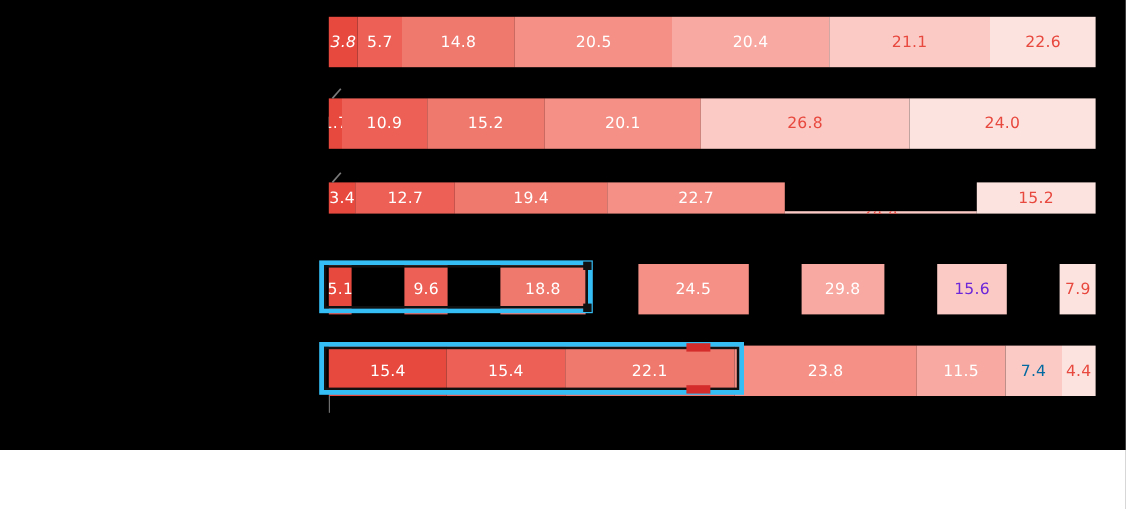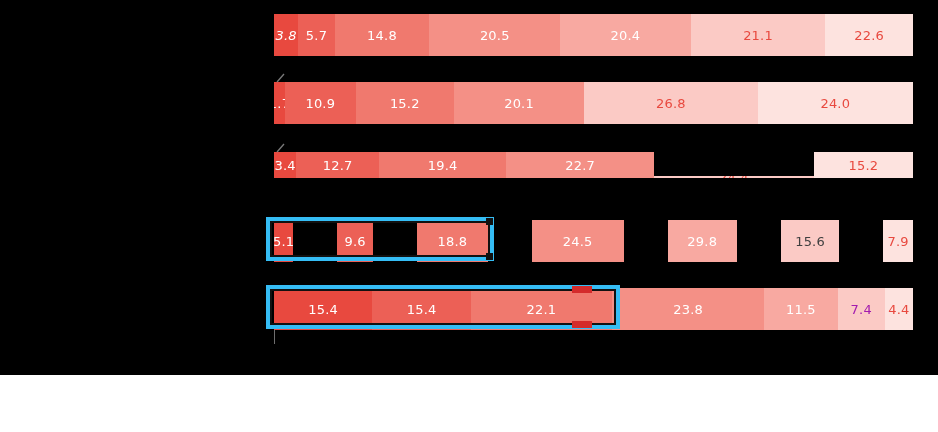--- a/index.html
+++ b/index.html
@@ -165,21 +165,21 @@
           </div>
           <div class="seg" style="flex: 0.188188 0 0px; background: rgb(240, 121, 110); color: rgb(255, 255, 255);">
             <span class="val">18.8</span>
           </div>
           <div class="seg" style="flex: 0.245245 0 0px; background: rgb(244, 144, 134); color: rgb(255, 255, 255);">
             <span class="val">24.5</span>
           </div>
           <div class="seg" style="flex: 0.184184 0 0px; background: rgb(248, 169, 161); color: rgb(255, 255, 255);">
             <span class="val">29.8</span>
           </div>
-          <div class="seg" style="flex: 0.156156 0 0px; background: rgb(251, 202, 197); color: #404040;">
+          <div class="seg" style="flex: 0.156156 0 0px; background: rgb(251, 202, 197); color: #6d28d9;">
             <span class="val">15.6</span>
           </div>
           <div class="seg" style="flex: 0.0790791 0 0px; background: rgb(253, 227, 223); color: rgb(232, 73, 63);">
             <span class="val">7.9</span>
           </div>
         </div>
         <div class="bar-row" style="left: 274px; top: 288px; width: 639px; height: 42px;">
           <div class="seg" style="flex: 0.154 0 0px; background: rgb(232, 73, 63); color: rgb(255, 255, 255);">
             <span class="val">15.4</span>
           </div>
@@ -188,21 +188,21 @@
           </div>
           <div class="seg" style="flex: 0.221 0 0px; background: rgb(240, 121, 110); color: rgb(255, 255, 255);">
             <span class="val">22.1</span>
           </div>
           <div class="seg" style="flex: 0.238 0 0px; background: rgb(244, 144, 134); color: rgb(255, 255, 255); align-items: center;">
             <span class="val">23.8</span>
           </div>
           <div class="seg" style="flex: 0.115 0 0px; background: rgb(248, 169, 161); color: rgb(255, 255, 255);">
             <span class="val">11.5</span>
           </div>
-          <div class="seg" style="flex: 0.074 0 0px; background: rgb(251, 202, 197); color: #a21caf;">
+          <div class="seg" style="flex: 0.074 0 0px; background: rgb(251, 202, 197); color: #0369a1;">
             <span class="val">7.4</span>
           </div>
           <div class="seg" style="flex: 0.044 0 0px; background: rgb(253, 227, 223); color: rgb(232, 73, 63);">
             <span class="val">4.4</span>
           </div>
         </div>
         <div class="axis-stub" style="left: 274px; top: 330px; height: 14px;"></div>
       </div>
     <div id="overlays">
         <div class="sel-box" style="left: 266px; top: 217px; width: 228px; height: 44px; border-color: rgb(53, 189, 245);"></div>

